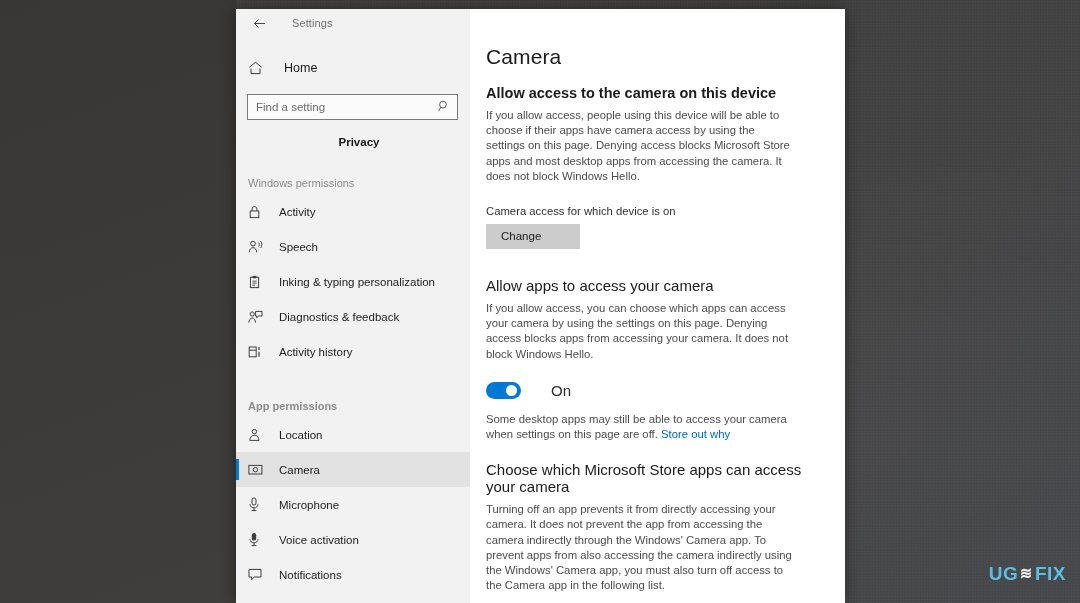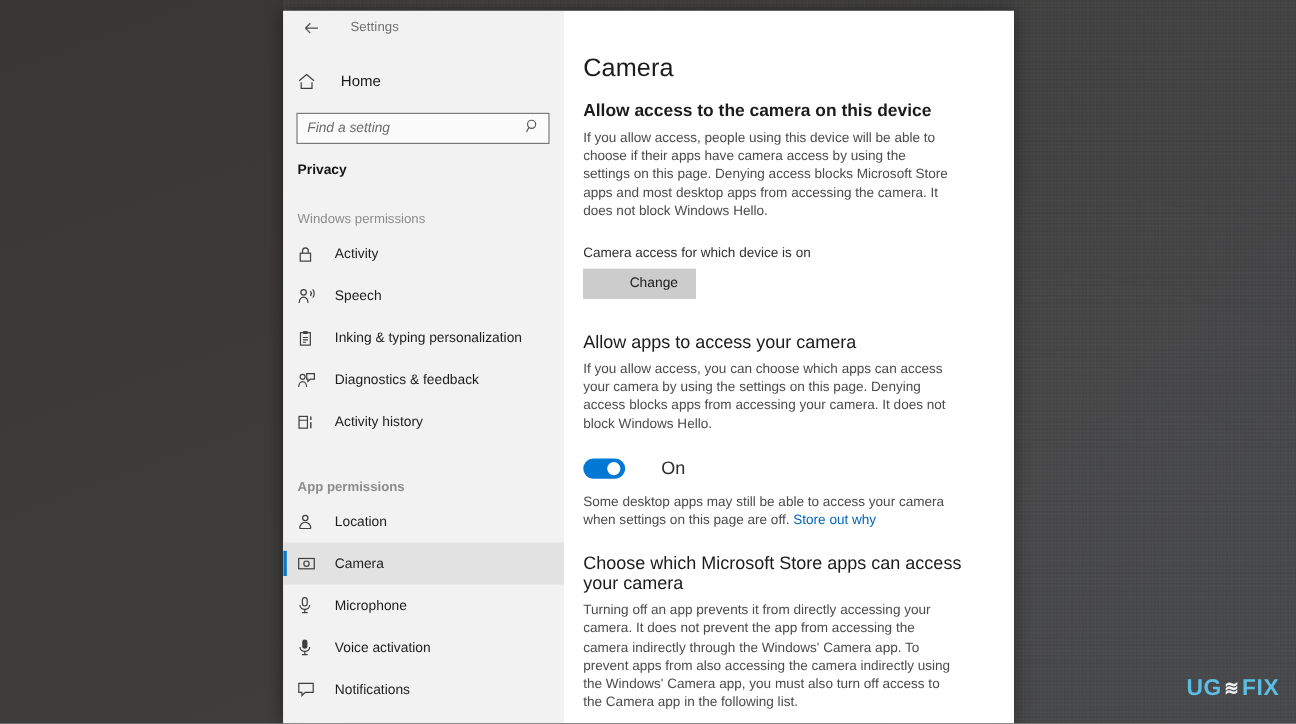--- a/index.html
+++ b/index.html
@@ -116,36 +116,36 @@
   .search-input {
     border: 0;
     outline: 0;
     background: transparent;
     font-family: "Liberation Sans", sans-serif;
     font-size: 11.5px;
     color: #3b3b3b;
     padding-left: 8px;
     width: 170px;
     height: 20px;
-    font-style: italic;
   }
   .search-input::placeholder { color: #6b6b6b; }
   .search-icon {
     position: absolute;
     right: 7px;
     top: 50%;
     transform: translateY(-50%);
     color: #5b5b5b;
   }
 
   .privacy-heading {
     font-size: 11.5px;
     font-weight: bold;
     color: #161616;
     margin: 16px 0 0 12px;
+    text-align: center;
   }
 
   .group-heading {
     font-size: 11px;
     color: #8c8c8c;
     margin: 29px 0 0 12px;
   }
   .group-heading.second { margin-top: 31px; font-weight: bold; }
 
   .nav-list { margin-top: 5px; }
@@ -218,21 +218,21 @@
   }
   .change-btn {
     display: inline-block;
     min-width: 64px;
     padding: 5px 14px 6px 14px;
     background: #cccccc;
     border: 1px solid #cccccc;
     font-family: "Liberation Sans", sans-serif;
     font-size: 11.5px;
     color: #1b1b1b;
-    text-align: right;
+    text-align: left;
     cursor: pointer;
   }
   .gap-lg { height: 28px; }
   .gap-md { height: 19px; }
   .gap-sm { height: 13px; }
 
   .toggle-row {
     display: flex;
     align-items: center;
     margin: 20px 0 0 0;

